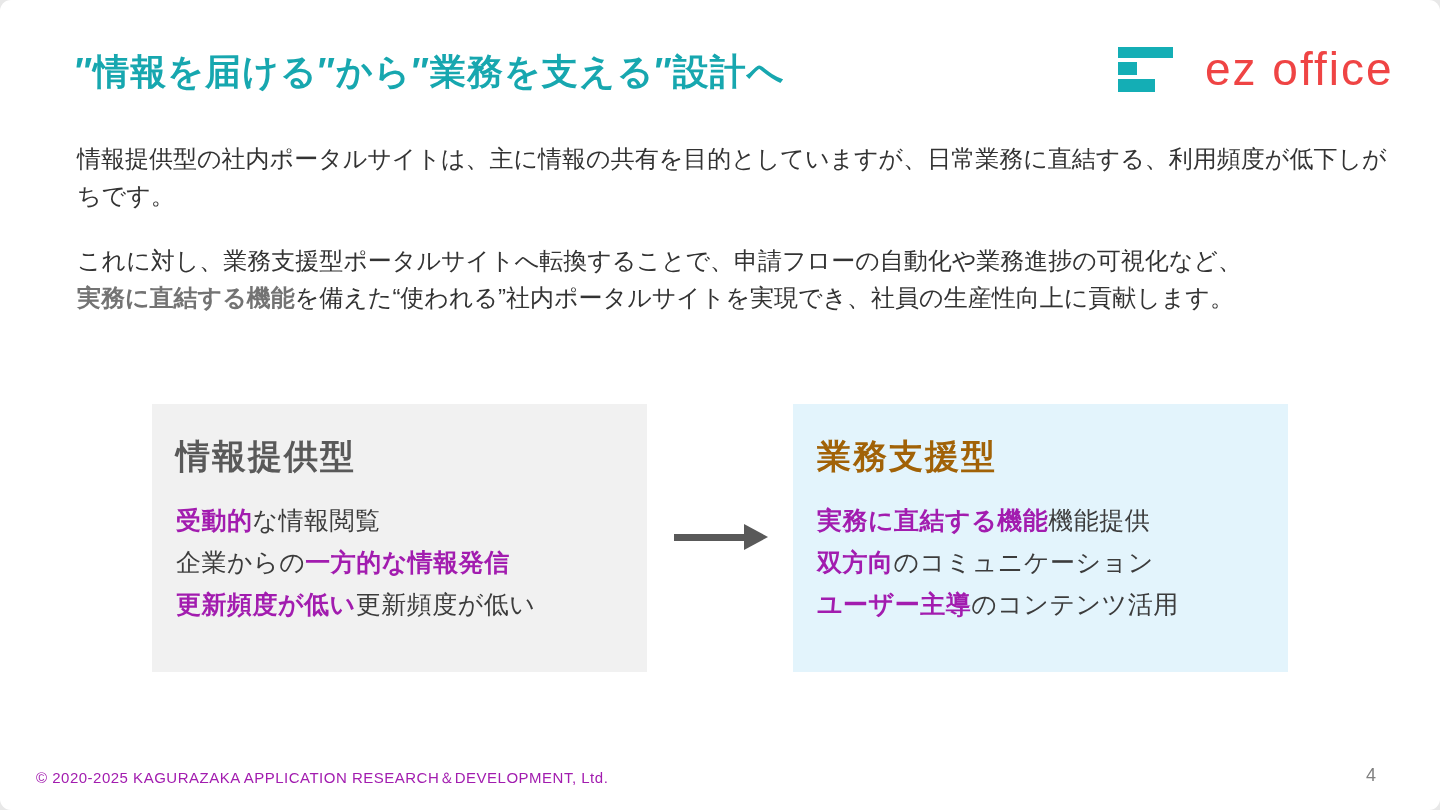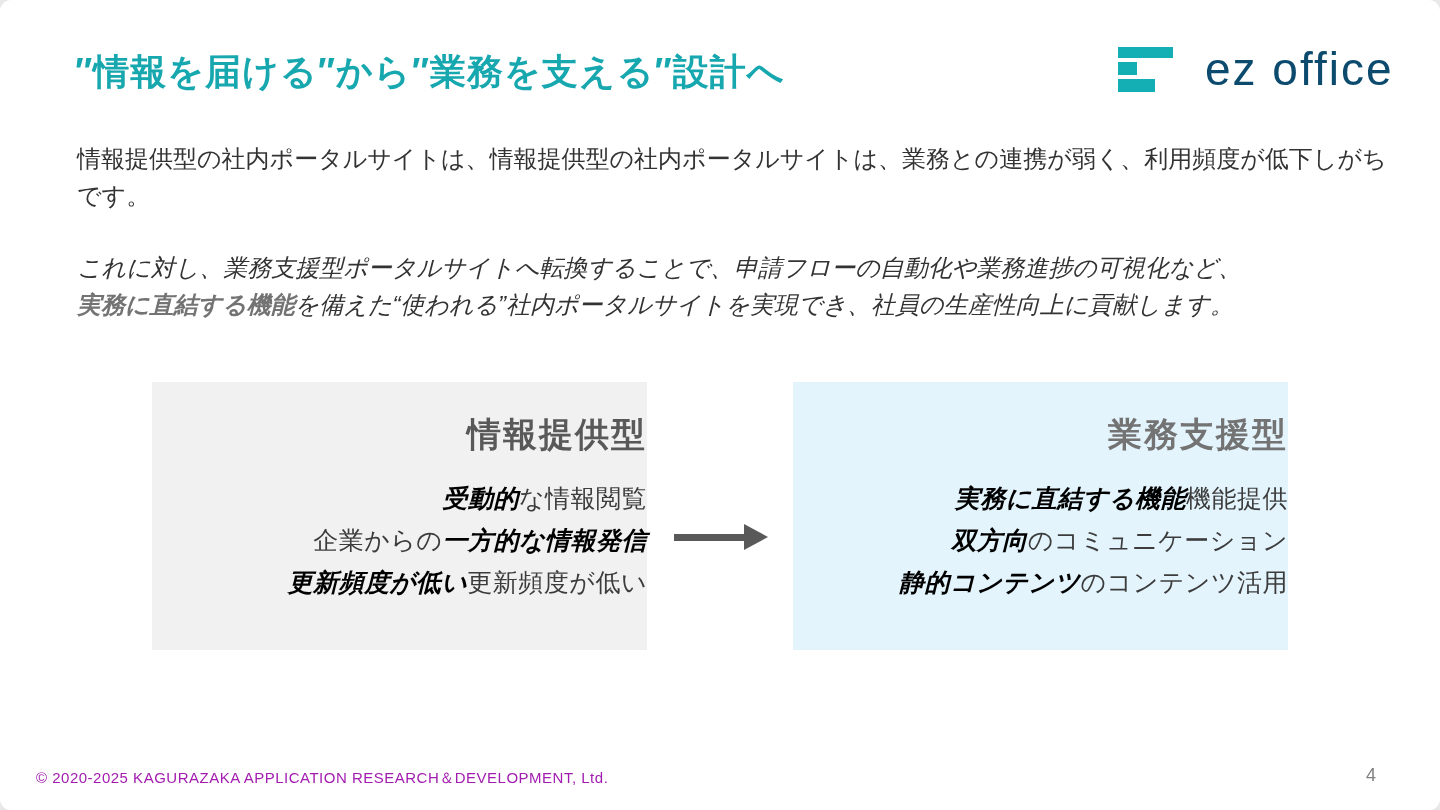--- a/index.html
+++ b/index.html
@@ -20,48 +20,48 @@
   .logo{
     position:absolute;left:1118px;top:46px;
     display:flex;align-items:center;
   }
   .logo-mark{display:flex;flex-direction:column;align-items:flex-start;}
   .logo-mark .bar{background:#14AEB5;display:block;}
   .logo-mark .bar1{width:55px;height:11px;margin-bottom:4px;}
   .logo-mark .bar2{width:19px;height:13px;margin-bottom:4px;}
   .logo-mark .bar3{width:37px;height:13px;}
   .logo-text{
-    margin-left:32px;font-size:46px;color:#0c4a6e;
+    margin-left:32px;font-size:46px;color:#ef4444;
     font-weight:400;letter-spacing:2px;line-height:1;
   }
   
   .intro{
     position:absolute;left:77px;top:140px;width:1315px;
     font-size:24px;line-height:37px;color:#333333;
   }
   .intro p{margin:0;}
-  .intro .para2{margin-top:35px;font-style:italic;}
+  .intro .para2{margin-top:28px;}
   .highlight{color:#737373;font-weight:700;}
   
   .box{
-    position:absolute;top:382px;width:495px;height:268px;
-    box-sizing:border-box;text-align:right;
+    position:absolute;top:404px;width:495px;height:268px;
+    box-sizing:border-box;text-align:left;padding-left:24px;
   }
   .box-left{left:152px;background:#F1F1F1;}
   .box-right{left:793px;background:#E3F4FC;}
   .box h2{
     margin:30px 0 24px 0;font-size:34px;font-weight:700;letter-spacing:2px;
   }
   .box-left h2{color:#595959;}
-  .box-right h2{color:#737373;}
+  .box-right h2{color:#a16207;}
   .box .item{
     margin:9px 0;font-size:25px;color:#3C3C3C;font-weight:400;
     letter-spacing:0.5px;
   }
-  .box .item b{font-weight:700;color:#000000;font-style:italic;}
+  .box .item b{font-weight:700;color:#a21caf;}
   
   .arrow{position:absolute;left:674px;top:524px;width:94px;height:26px;}
   .arrow .shaft{
     position:absolute;left:0;top:10px;width:70px;height:7px;background:#595959;
   }
   .arrow .head{
     position:absolute;left:70px;top:0;width:0;height:0;
     border-top:13px solid transparent;border-bottom:13px solid transparent;
     border-left:24px solid #595959;
   }
@@ -85,21 +85,21 @@
   <div class="logo">
     <div class="logo-mark">
       <span class="bar bar1"></span>
       <span class="bar bar2"></span>
       <span class="bar bar3"></span>
     </div>
     <span class="logo-text">ez office</span>
   </div>
 
   <div class="intro">
-    <p class="para1">情報提供型の社内ポータルサイトは、情報提供型の社内ポータルサイトは、業務との連携が弱く、利用頻度が低下しがちです。</p>
+    <p class="para1">情報提供型の社内ポータルサイトは、主に情報の共有を目的としていますが、日常業務に直結する、利用頻度が低下しがちです。</p>
     <p class="para2"><span>これに対し、業務支援型ポータルサイトへ転換することで、申請フローの自動化や業務進捗の可視化など、</span><br>
       <span class="highlight">実務に直結する機能</span><span>を備えた“使われる”社内ポータルサイトを実現でき、社員の生産性向上に貢献します。</span>
     </p>
   </div>
 
   <section class="box box-left">
     <h2>情報提供型</h2>
     <p class="item"><span></span><b>受動的</b><span>な情報閲覧</span></p>
     <p class="item"><span>企業からの</span><b>一方的な情報発信</b><span></span></p>
     <p class="item"><span></span><b>更新頻度が低い</b><span>更新頻度が低い</span></p>
@@ -107,19 +107,19 @@
 
   <div class="arrow">
     <span class="shaft"></span>
     <span class="head"></span>
   </div>
 
   <section class="box box-right">
     <h2>業務支援型</h2>
     <p class="item"><span></span><b>実務に直結する機能</b><span>機能提供</span></p>
     <p class="item"><span></span><b>双方向</b><span>のコミュニケーション</span></p>
-    <p class="item"><span></span><b>静的コンテンツ</b><span>のコンテンツ活用</span></p>
+    <p class="item"><span></span><b>ユーザー主導</b><span>のコンテンツ活用</span></p>
   </section>
 
   <span class="copyright">© 2020-2025 KAGURAZAKA APPLICATION RESEARCH＆DEVELOPMENT, Ltd.</span>
   <span class="page-number">4</span>
 
 </div>
 
 </body></html>

